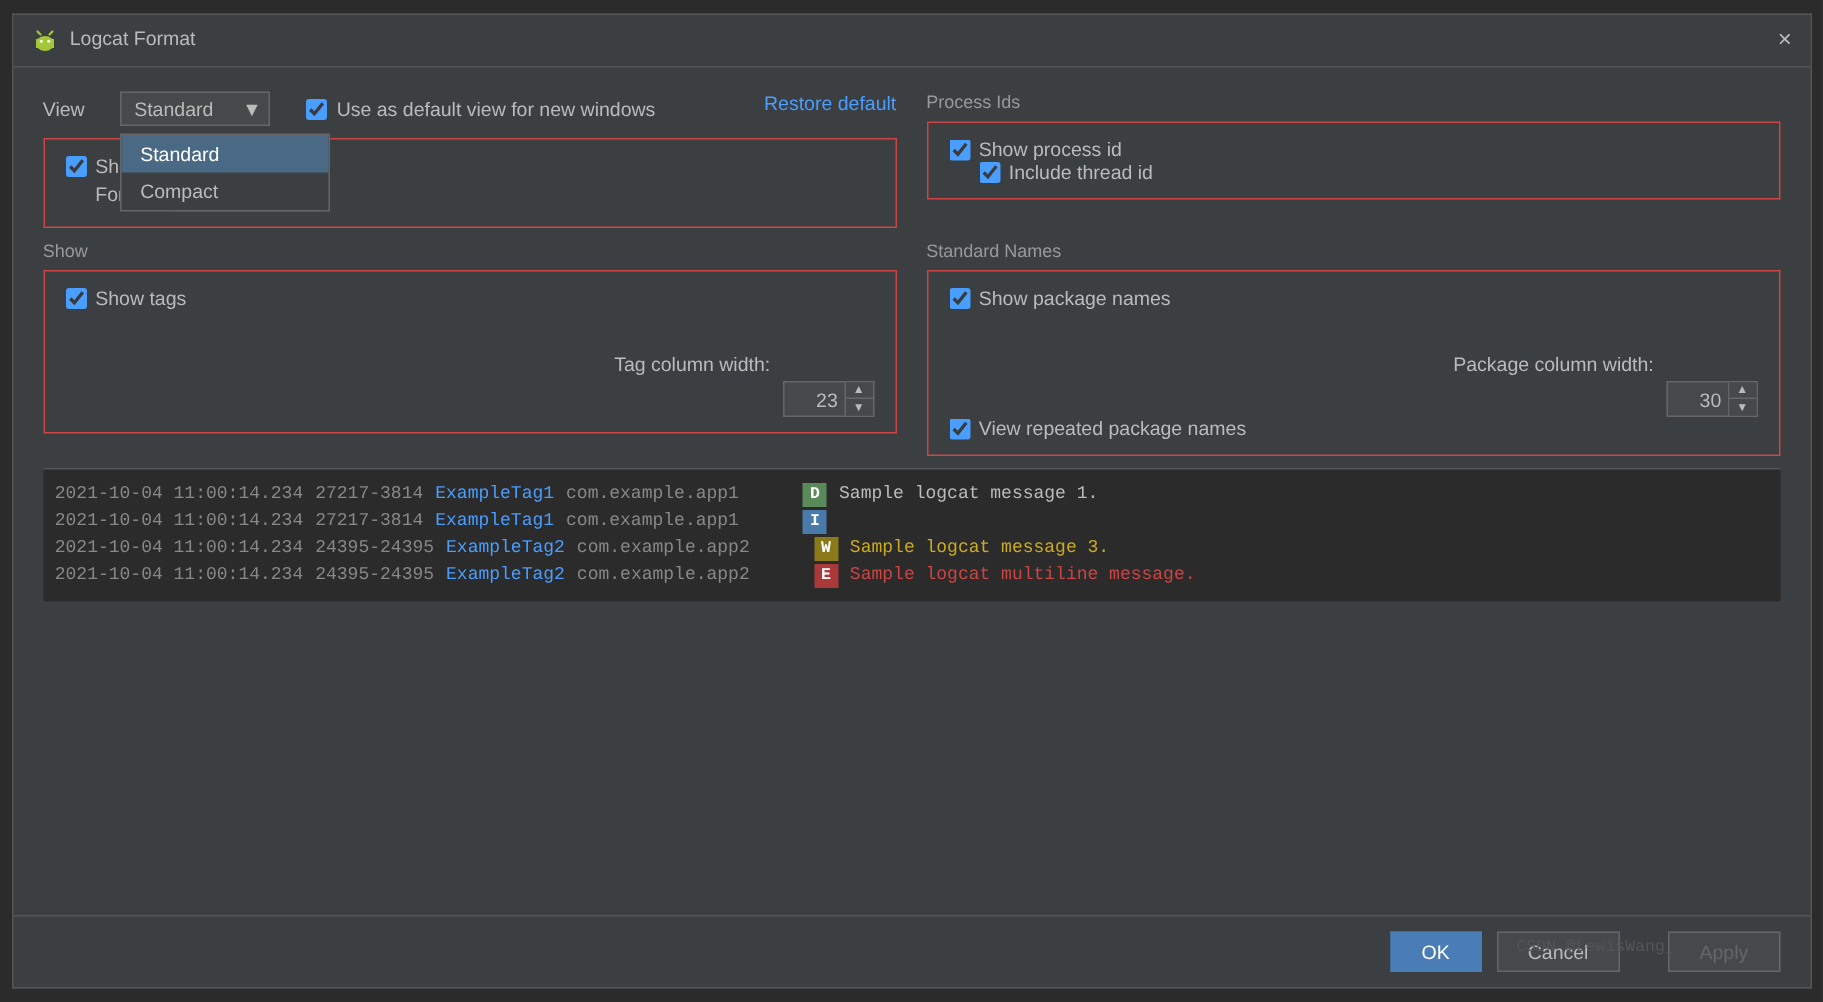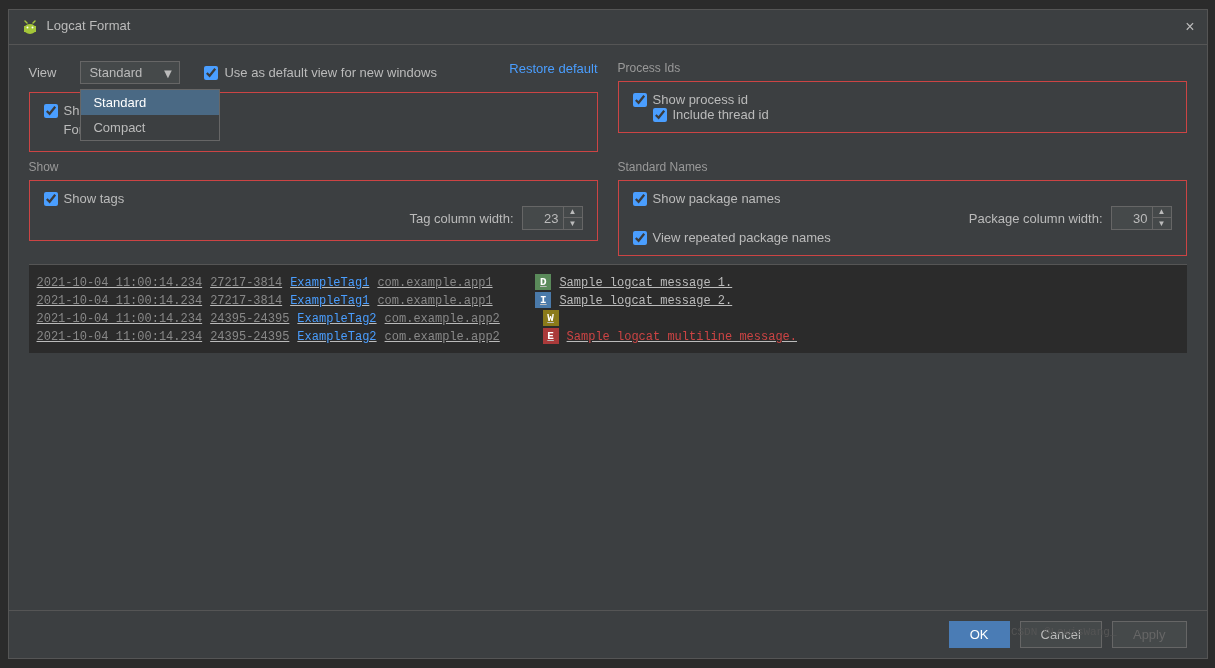--- a/index.html
+++ b/index.html
@@ -154,20 +154,21 @@
       align-items: center;
       gap: 8px;
       padding-left: 20px;
       justify-content: flex-end;
     }
     .spinner-wrapper {
       display: flex;
       align-items: center;
       border: 1px solid #666;
       background: #45494a;
+      margin-top: 48px;
     }
     .spinner-input {
       background: transparent;
       border: none;
       color: #bbbbbb;
       width: 40px;
       text-align: right;
       padding: 2px 4px;
       font-size: 13px;
       outline: none;
@@ -196,24 +197,23 @@
     .log-area {
       background: #2b2b2b;
       padding: 8px 0;
       font-family: 'Courier New', monospace;
       font-size: 12px;
       border-top: 1px solid #555;
       margin-top: 8px;
     }
     .log-row {
       display: flex;
-      align-items: flex-end;
+      align-items: flex-start;
       padding: 1px 8px;
       gap: 8px;
-      text-decoration: underline;
     }
     .log-timestamp {
       color: #888;
       white-space: nowrap;
     }
     .log-pid {
       color: #888;
       white-space: nowrap;
     }
     .log-tag {
@@ -266,20 +266,21 @@
       border-color: #4a7cb5;
     }
     .btn-cancel {
       background: #45494a;
       color: #bbbbbb;
     }
     .btn-apply {
       background: #45494a;
       color: #666;
       cursor: default;
+      margin-left: 22px;
     }
     .watermark {
       position: absolute;
       bottom: 20px;
       right: 90px;
       font-size: 11px;
       color: #555;
       font-family: Liberation Mono, monospace;
     }
     .top-section {
@@ -453,28 +454,28 @@
         <span class="log-package">com.example.app1</span>
         <span class="log-level-badge badge-d">D</span>
         <span class="log-message msg-d">Sample logcat message 1.</span>
       </div>
       <div class="log-row">
         <span class="log-timestamp">2021-10-04 11:00:14.234</span>
         <span class="log-pid">27217-3814</span>
         <span class="log-tag" style="color:#4a9eff">ExampleTag1</span>
         <span class="log-package">com.example.app1</span>
         <span class="log-level-badge badge-i">I</span>
-        <span class="log-message msg-i">Sample logcat message 2.</span>
       </div>
       <div class="log-row">
         <span class="log-timestamp">2021-10-04 11:00:14.234</span>
         <span class="log-pid">24395-24395</span>
         <span class="log-tag" style="color:#4a9eff">ExampleTag2</span>
         <span class="log-package">com.example.app2</span>
         <span class="log-level-badge badge-w">W</span>
+        <span class="log-message msg-w">Sample logcat message 3.</span>
       </div>
       <div class="log-row">
         <span class="log-timestamp">2021-10-04 11:00:14.234</span>
         <span class="log-pid">24395-24395</span>
         <span class="log-tag" style="color:#4a9eff">ExampleTag2</span>
         <span class="log-package">com.example.app2</span>
         <span class="log-level-badge badge-e">E</span>
         <span class="log-message msg-e">Sample logcat multiline message.</span>
       </div>
     </div>

